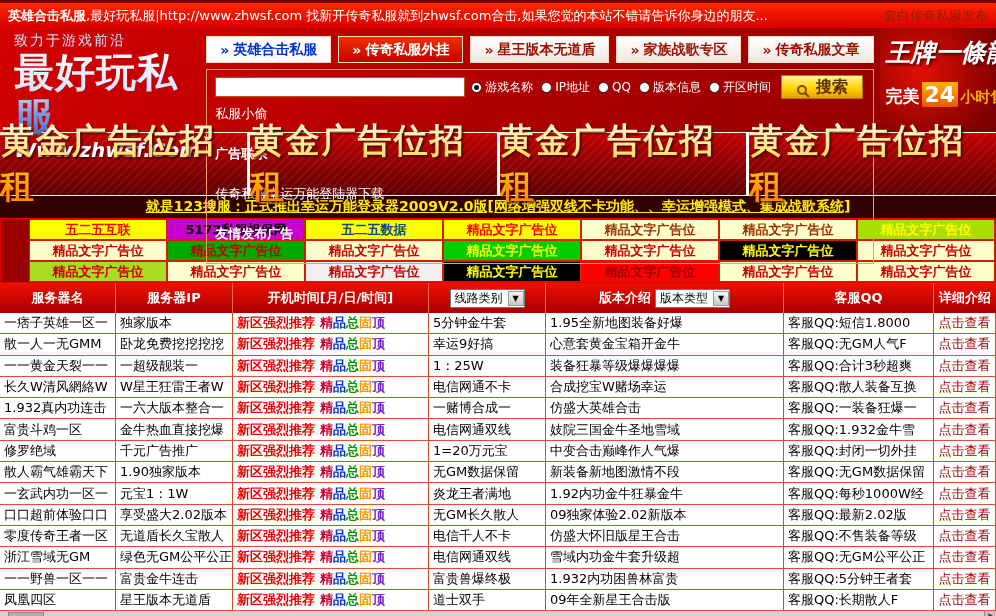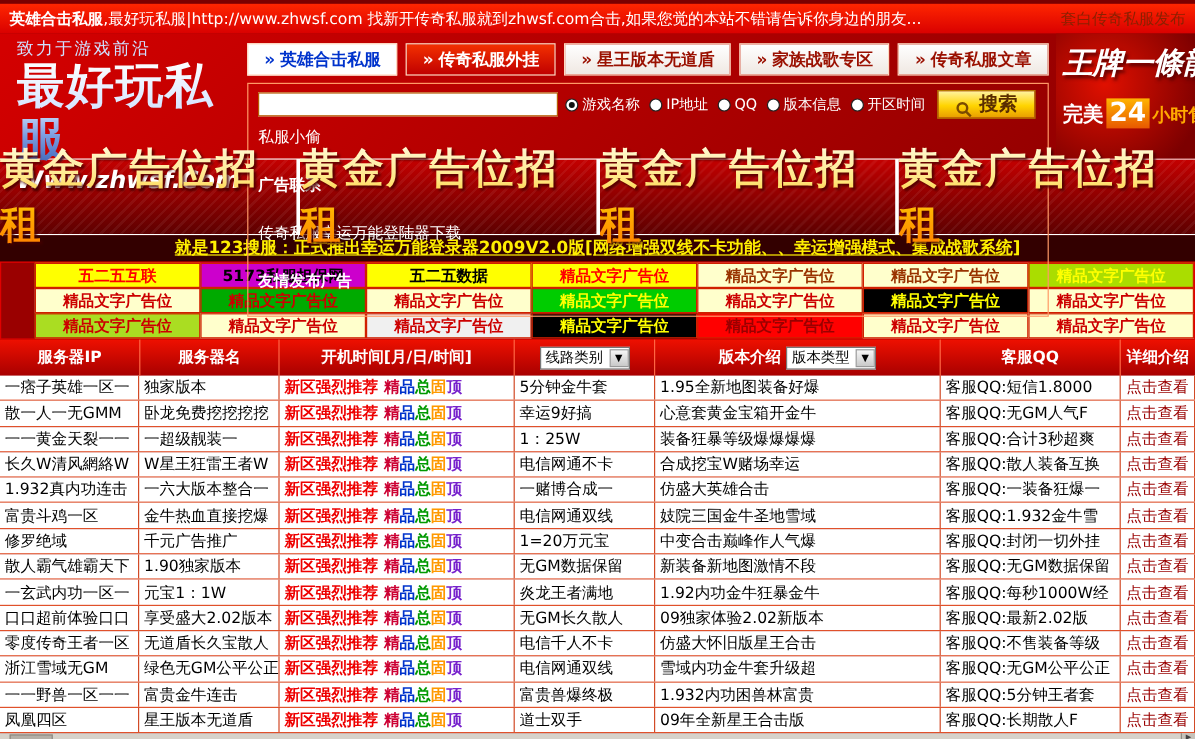--- a/index.html
+++ b/index.html
@@ -207,21 +207,21 @@
     </div>
   </div>
 
 <div class="announce">
   <a>就是123搜服：正式推出幸运万能登录器2009V2.0版[网络增强双线不卡功能、、幸运增强模式、集成战歌系统]</a>
 </div>
 
 <div class="adgrid" id="adgrid">
     <div class="adcell" style="background: rgb(255, 255, 0); color: rgb(255, 0, 0);">五二五互联</div>
     <div class="adcell" style="background: rgb(204, 0, 204); color: rgb(0, 0, 0);">5173私服担保网</div>
-    <div class="adcell" style="background: rgb(255, 255, 0); color: #000000;">五二五数据</div>
+    <div class="adcell" style="background: rgb(255, 255, 0); color: #0c4a6e;">五二五数据</div>
     <div class="adcell" style="background: rgb(255, 255, 0); color: rgb(255, 0, 0);">精品文字广告位</div>
     <div class="adcell" style="background: rgb(255, 255, 204); color: rgb(153, 51, 0);">精品文字广告位</div>
     <div class="adcell" style="background: rgb(255, 255, 204); color: rgb(153, 51, 0);">精品文字广告位</div>
     <div class="adcell" style="background: rgb(170, 221, 0); color: rgb(255, 255, 0);">精品文字广告位</div>
     <div class="adcell" style="background: rgb(255, 255, 204); color: rgb(204, 0, 0);">精品文字广告位</div>
     <div class="adcell" style="background: rgb(0, 170, 0); color: rgb(204, 0, 0);">精品文字广告位</div>
     <div class="adcell" style="background: rgb(255, 255, 204); color: rgb(204, 0, 0);">精品文字广告位</div>
     <div class="adcell" style="background: rgb(0, 204, 0); color: rgb(255, 255, 0);">精品文字广告位</div>
     <div class="adcell" style="background: rgb(255, 255, 204); color: rgb(204, 0, 0);">精品文字广告位</div>
     <div class="adcell" style="background: rgb(0, 0, 0); color: rgb(255, 255, 0);">精品文字广告位</div>
@@ -229,22 +229,22 @@
     <div class="adcell" style="background: rgb(170, 221, 34); color: rgb(204, 0, 0);">精品文字广告位</div>
     <div class="adcell" style="background: rgb(255, 255, 204); color: rgb(204, 0, 0);">精品文字广告位</div>
     <div class="adcell" style="background: rgb(240, 240, 240); color: rgb(204, 0, 0);">精品文字广告位</div>
     <div class="adcell" style="background: rgb(0, 0, 0); color: rgb(255, 255, 0);">精品文字广告位</div>
     <div class="adcell" style="background: rgb(255, 0, 0); color: rgb(153, 0, 0);">精品文字广告位</div>
     <div class="adcell" style="background: rgb(255, 255, 204); color: rgb(204, 0, 0);">精品文字广告位</div>
     <div class="adcell" style="background: rgb(255, 255, 204); color: rgb(204, 0, 0);">精品文字广告位</div>
   </div>
 
 <div class="thead">
+  <div class="hc c1">服务器名</div>
   <div class="hc c2">服务器IP</div>
-  <div class="hc c1">服务器名</div>
   <div class="hc c3">开机时间[月/日/时间]</div>
   <div class="hc c4">
     <span class="sel">
       <span>线路类别</span>
       <span class="sbox">▼</span>
     </span>
   </div>
   <div class="hc c5">
     <span>版本介绍</span>
     <span class="sel">

